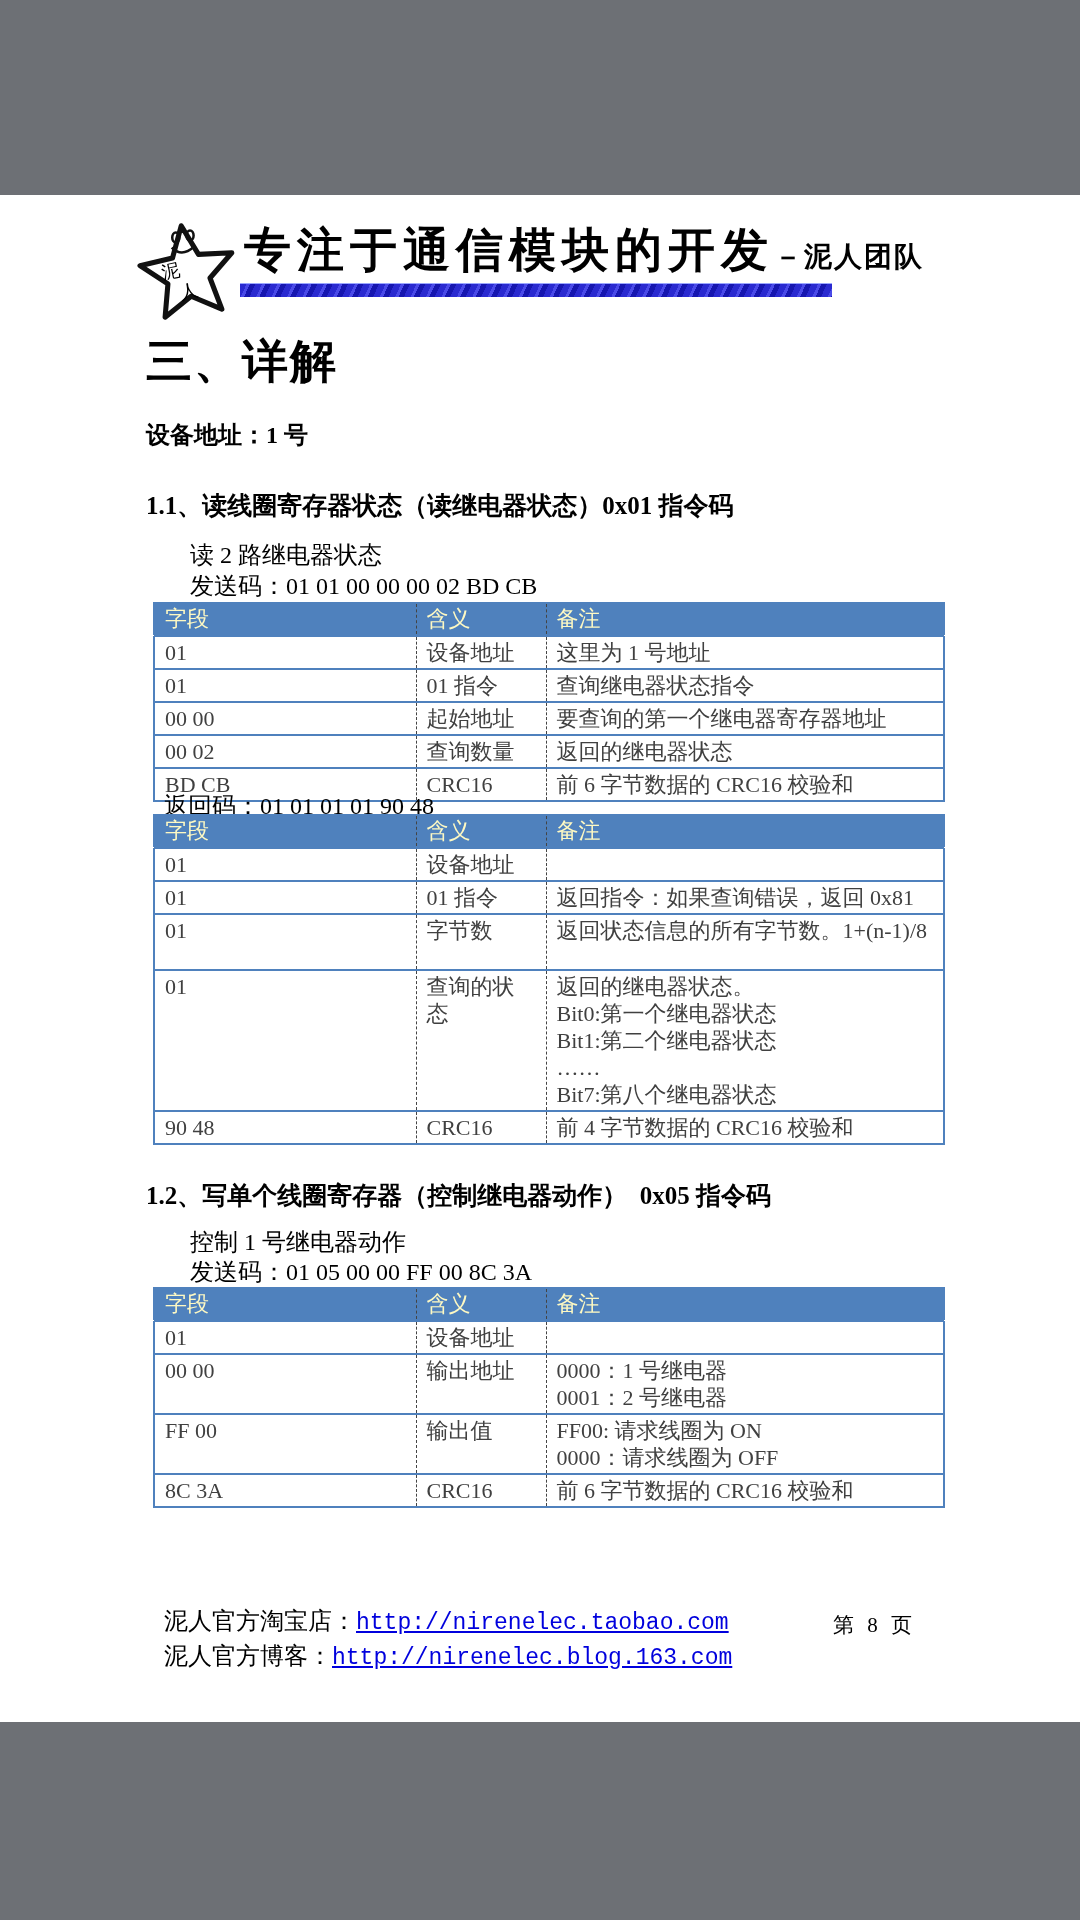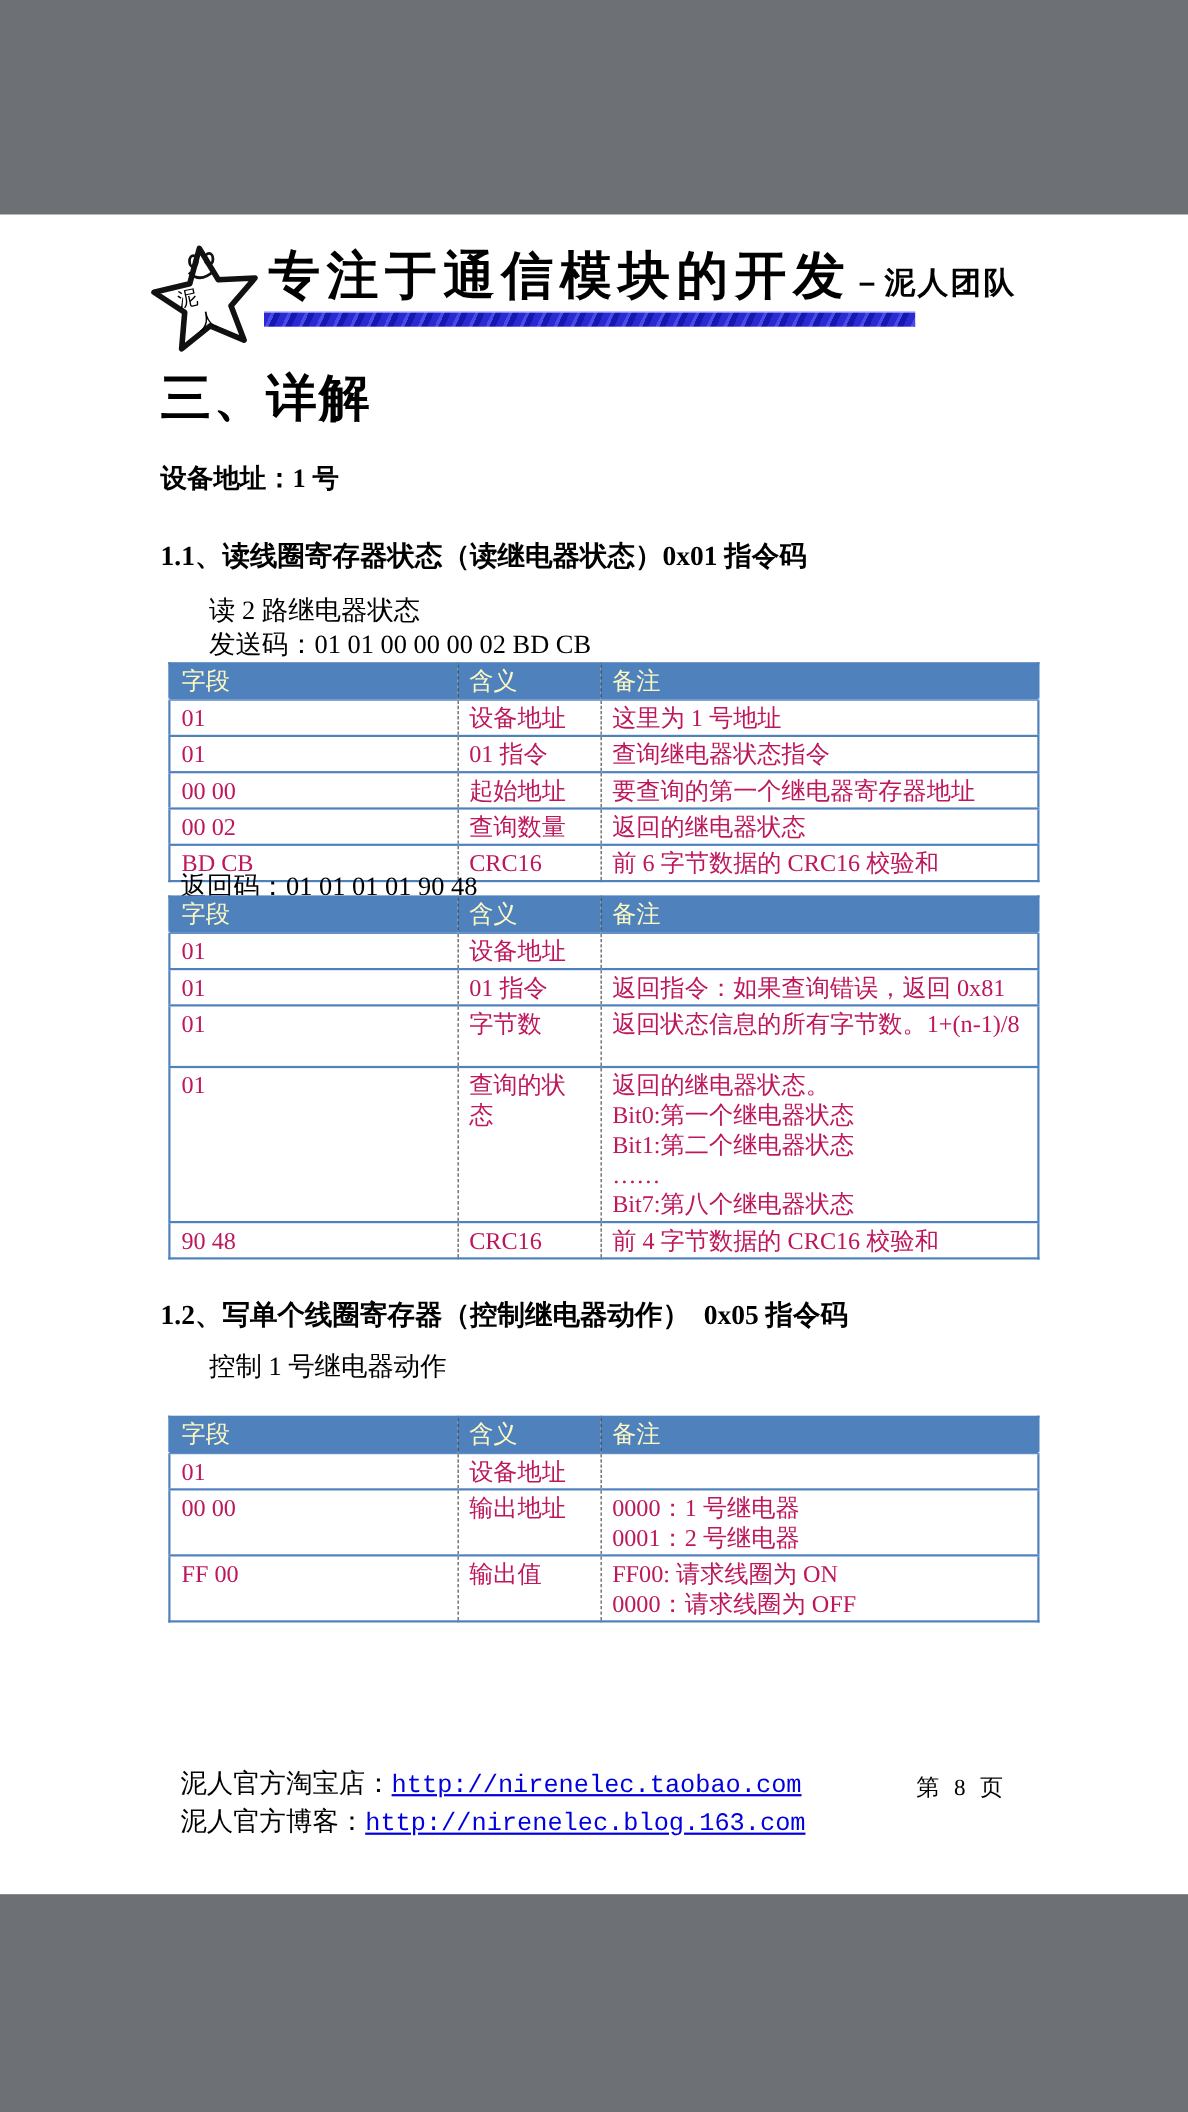--- a/index.html
+++ b/index.html
@@ -25,21 +25,21 @@
 
   .sec-heading{position:absolute;left:146px;font-size:25px;font-weight:bold;white-space:pre;}
   .plain-line{position:absolute;font-size:24px;white-space:pre;}
 
   
   .tbl-wrap{position:absolute;left:153px;width:792px;}
   table.cmd{border-collapse:collapse;table-layout:fixed;width:792px;border:2px solid var(--accent);}
   table.cmd th{background:var(--accent);color:#fef9c3;font-weight:normal;text-align:left;
     font-size:22px;line-height:26px;padding:2px 10px;}
   table.cmd td{font-size:22px;line-height:27px;padding:2px 10px;vertical-align:top;
-    white-space:pre-line;border-top:2px solid var(--accent);color:#be185d;}
+    white-space:pre-line;border-top:2px solid var(--accent);color:#404040;}
   table.cmd th + th, table.cmd td + td{border-left:1px dashed #444;}
   table.cmd tbody tr:first-child td{border-top:3px double var(--accent);}
   .tbl-wrap[data-tid="t2"] tr:nth-child(3) td{height:50px;}
 
   
   .footer-line{position:absolute;left:164px;font-size:24px;white-space:nowrap;}
   .footer-line a{color:var(--link);font-family:"Liberation Mono","DejaVu Sans Mono",monospace;
     font-size:23px;text-decoration:underline;}
   .page-num{position:absolute;left:833px;top:1416px;font-size:21px;letter-spacing:4px;}
   .footer-red{position:absolute;left:360px;top:1474px;font-size:28px;font-weight:bold;color:var(--alert);
@@ -162,20 +162,21 @@
               <td>90 48</td>
               <td>CRC16</td>
               <td>前 4 字节数据的 CRC16 校验和</td>
             </tr>
           </tbody>
         </table>
       </div>
 
     <div class="sec-heading" style="top:984px;text-align:right;">1.2、写单个线圈寄存器（控制继电器动作）  0x05 指令码</div>
     <div class="plain-line" style="left:190px;top:1031px;">控制 1 号继电器动作</div>
+    <div class="plain-line" style="left:190px;top:1061px;">发送码：01 05 00 00 FF 00 8C 3A</div>
 
     <div class="tbl-wrap" style="top:1092px;" data-tid="t3">
         <table class="cmd">
           <colgroup>
             <col style="width: 262px;">
             <col style="width: 130px;">
             <col style="width: 398px;">
           </colgroup>
           <thead>
             <tr>
@@ -195,20 +196,25 @@
               <td>输出地址</td>
               <td>0000：1 号继电器
 0001：2 号继电器</td>
             </tr>
             <tr>
               <td>FF 00</td>
               <td>输出值</td>
               <td>FF00: 请求线圈为 ON
 0000：请求线圈为 OFF</td>
             </tr>
+            <tr>
+              <td>8C 3A</td>
+              <td>CRC16</td>
+              <td>前 6 字节数据的 CRC16 校验和</td>
+            </tr>
           </tbody>
         </table>
       </div>
 
     <div class="footer-line" style="top:1410px;">
       <span>泥人官方淘宝店：</span><a href="#">http://nirenelec.taobao.com</a>
     </div>
     <div class="footer-line" style="top:1445px;">
       <span>泥人官方博客：</span><a href="#">http://nirenelec.blog.163.com</a>
     </div>

